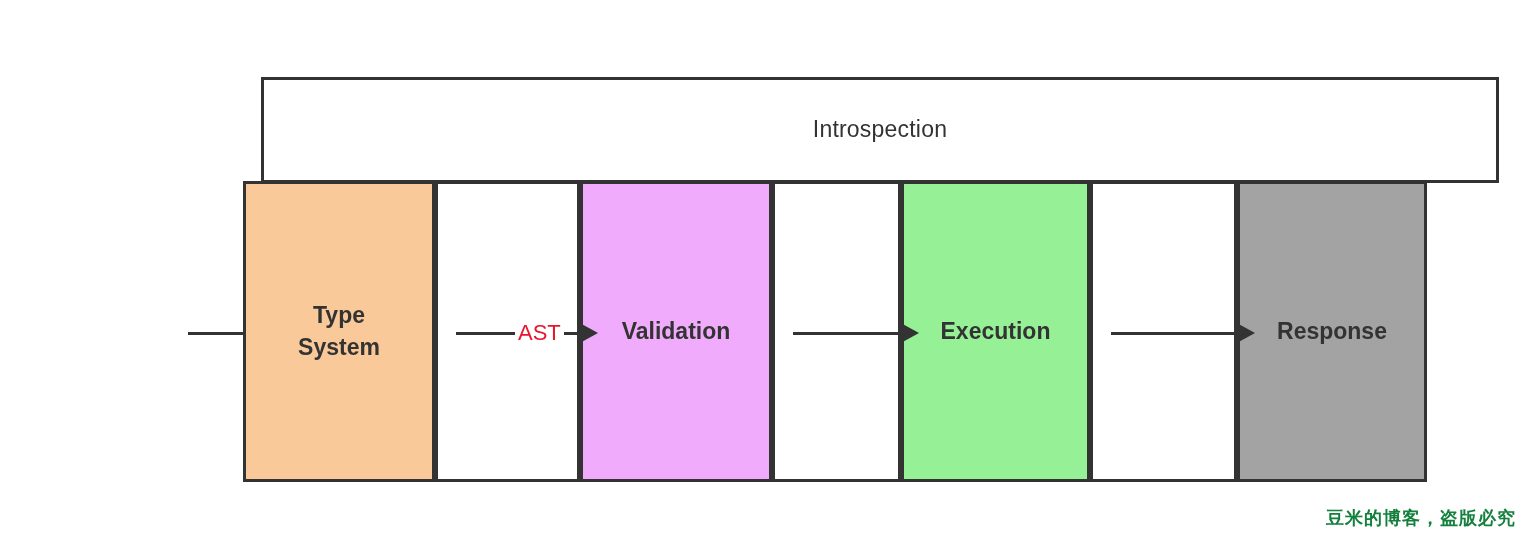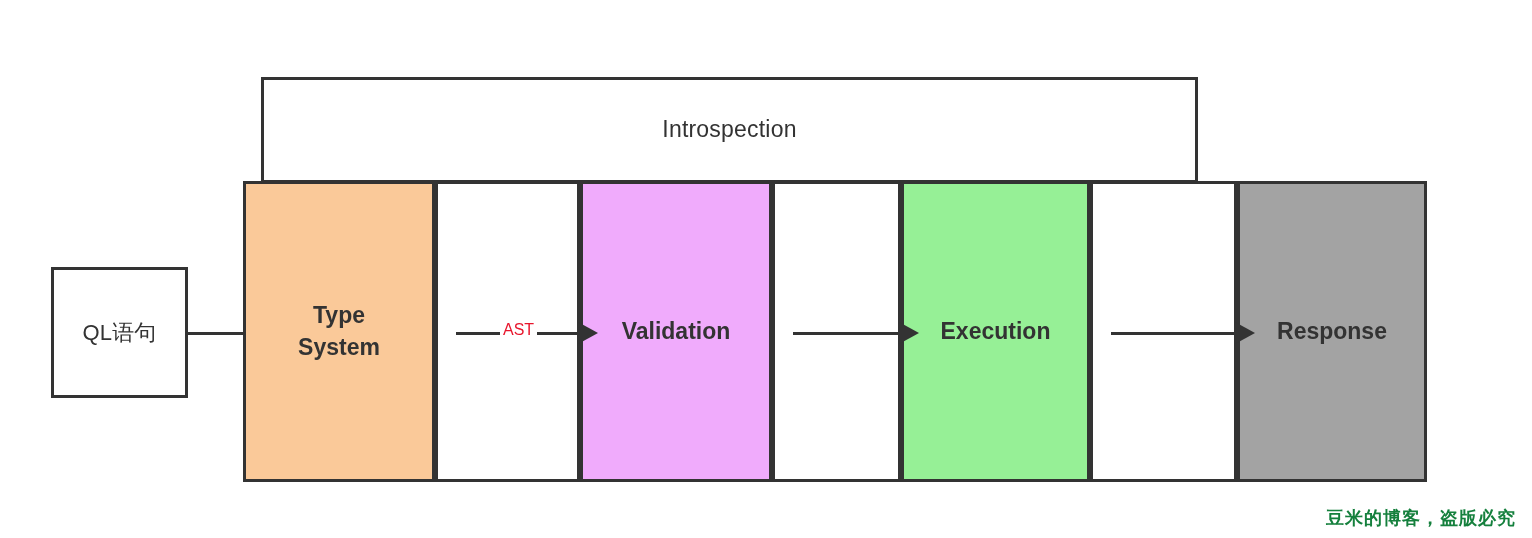--- a/index.html
+++ b/index.html
@@ -43,21 +43,21 @@
     top: 267px;
     width: 137px;
     height: 131px;
     font-size: 22px;
   }
 
   
   #introspection-box {
     left: 261px;
     top: 77px;
-    width: 937px;
+    width: 1238px;
     height: 106px;
     font-size: 23px;
   }
 
   
   #pipeline-row {
     position: absolute;
     left: 243px;
     top: 181px;
     width: 1184px;
@@ -99,26 +99,27 @@
     width: 0;
     height: 0;
     flex: 0 0 auto;
     border-top: 11px solid transparent;
     border-bottom: 11px solid transparent;
     border-left: 20px solid #333333;
     margin-left: -1px;
   }
   .arrow-label {
     position: absolute;
-    font-size: 16px;
+    font-size: 22px;
     color: #e8152c;
     background: #ffffff;
     padding: 0 3px;
     line-height: 1;
     white-space: nowrap;
+    margin-left: 15px;
   }
 
   #arrow-source {
     left: 188px;
     top: 323px;
     width: 76px;
   }
   #arrow-ast {
     left: 456px;
     top: 323px;
@@ -149,23 +150,20 @@
     color: #166534;
     letter-spacing: 1px;
     white-space: nowrap;
   }
 </style>
 </head>
 <body>
 
 <div id="canvas">
 
-  <div class="box" id="source-box" style="background: rgb(255, 255, 255);">
-    <span>QL语句</span>
-  </div>
 
   <div class="arrow" id="arrow-source">
     <div class="shaft"></div>
     <div class="head"></div>
   </div>
 
   <div class="box" id="introspection-box" style="background: rgb(255, 255, 255);">
     <span>Introspection</span>
   </div>
 

